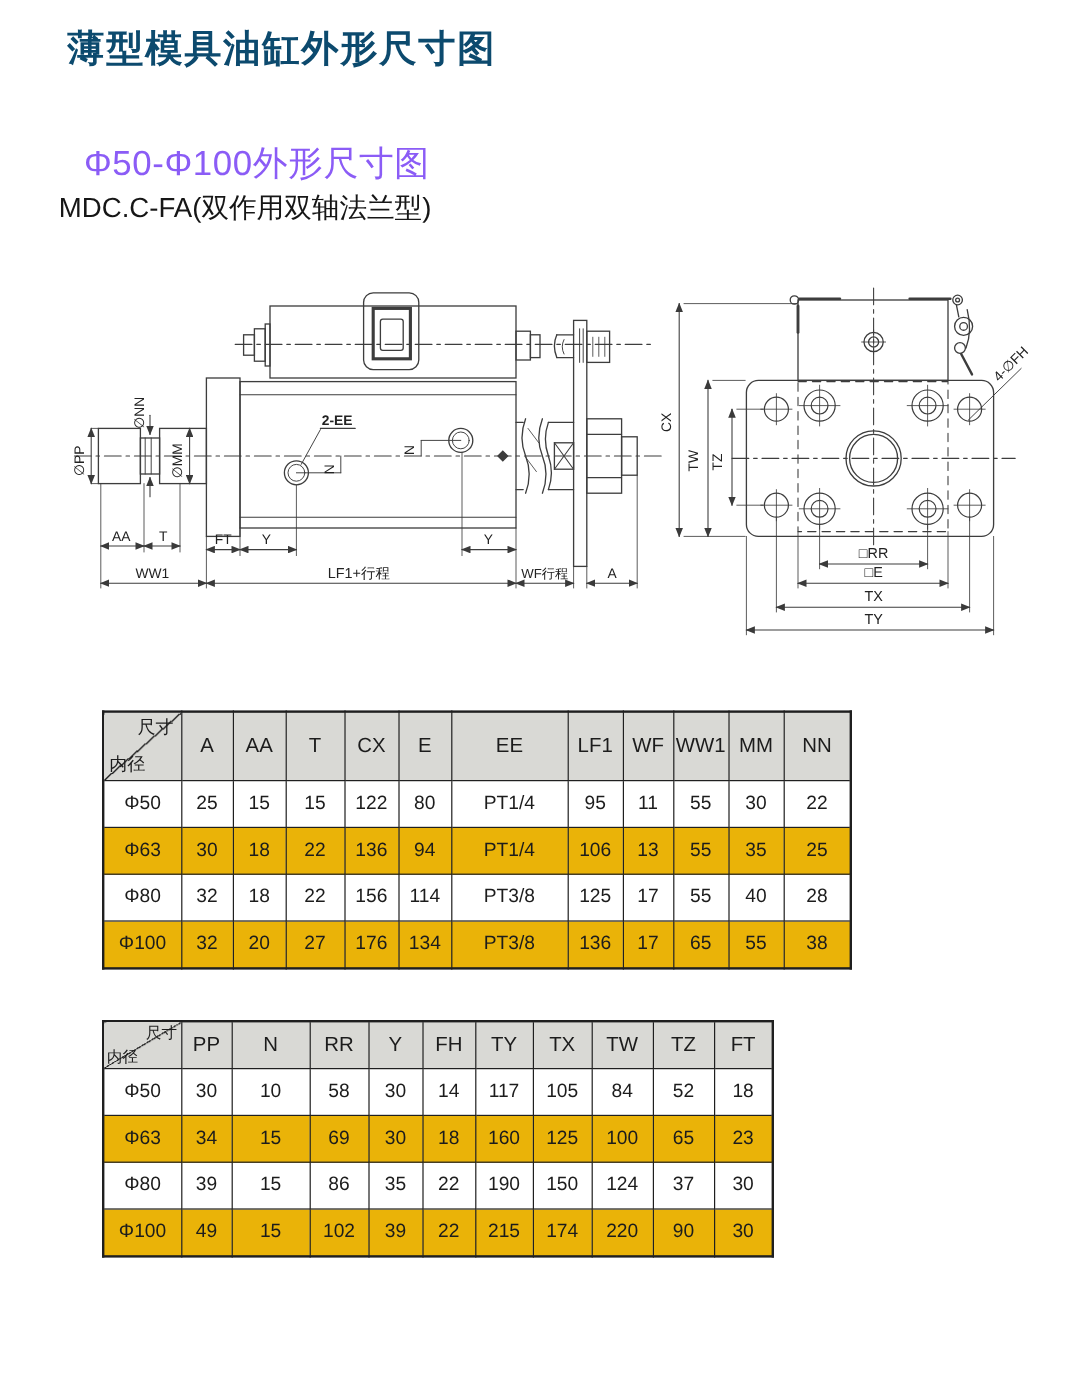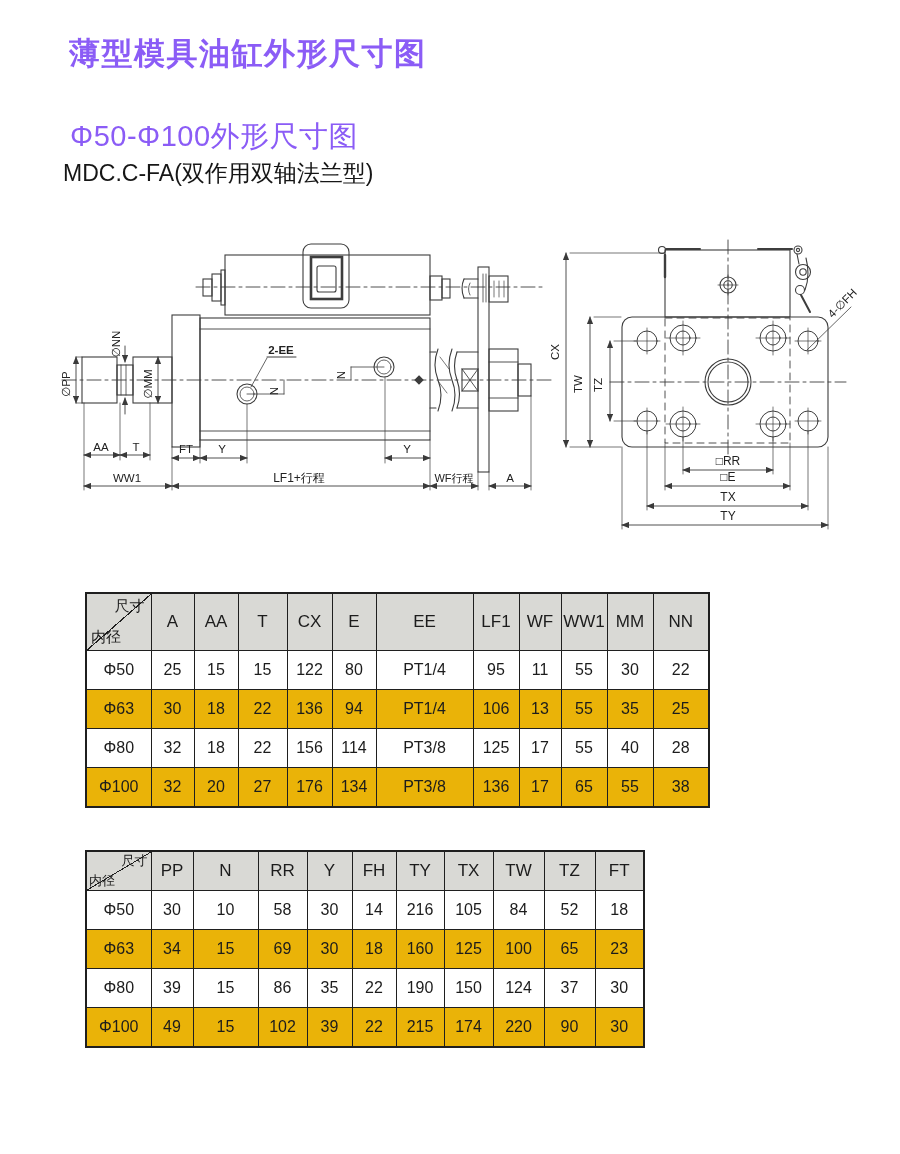--- a/index.html
+++ b/index.html
@@ -2,29 +2,29 @@
 <html><head>
 <meta charset="utf-8">
 <style>
   html,body { margin:0; padding:0; }
   body {
     width:900px; height:1154px; position:relative; background:#ffffff;
     font-family:"Liberation Sans", sans-serif; color:#1c1c1c;
     overflow:hidden;
   }
   .page-title {
-    position:absolute; left:56px; top:20px; margin:13px;
-    font-size:31px; font-weight:bold; color:#8b5cf6; letter-spacing:1.5px;
+    position:absolute; left:56px; top:20px; margin:0;
+    font-size:31px; font-weight:bold; color:#0c4a6e; letter-spacing:1.5px;
   }
   .size-range {
     position:absolute; left:54px; top:101px; margin:16px;
     font-size:29px; font-weight:400; color:#8b5cf6; letter-spacing:0.5px;
   }
   .model-name {
-    position:absolute; left:63px; top:158px; margin:0;
+    position:absolute; left:49px; top:158px; margin:0;
     font-size:23px; font-weight:400; color:#161616;
   }
   .drawing-wrap { position:absolute; left:0; top:225px; width:900px; height:330px; }
   svg text { font-family:"Liberation Sans", sans-serif; fill:#222; }
 
   table.dims {
     position:absolute; border-collapse:collapse; table-layout:fixed;
     border:2px solid #1f1f1f; background:#fff;
   }
   table.dims th, table.dims td {
@@ -361,21 +361,21 @@
       <th>TZ</th>
       <th>FT</th>
     </tr>
     <tr>
       <td>Φ50</td>
       <td>30</td>
       <td>10</td>
       <td>58</td>
       <td>30</td>
       <td>14</td>
-      <td>216</td>
+      <td>117</td>
       <td>105</td>
       <td>84</td>
       <td>52</td>
       <td>18</td>
     </tr>
     <tr>
       <td>Φ63</td>
       <td>34</td>
       <td>15</td>
       <td>69</td>

